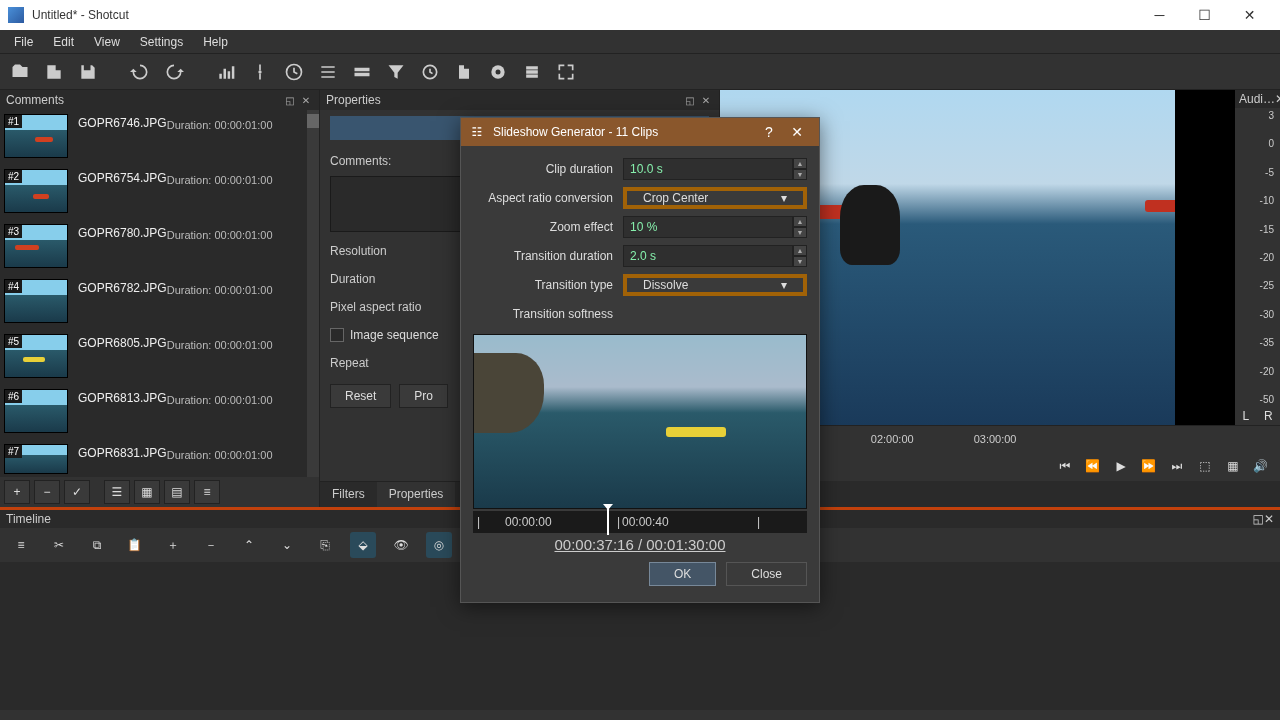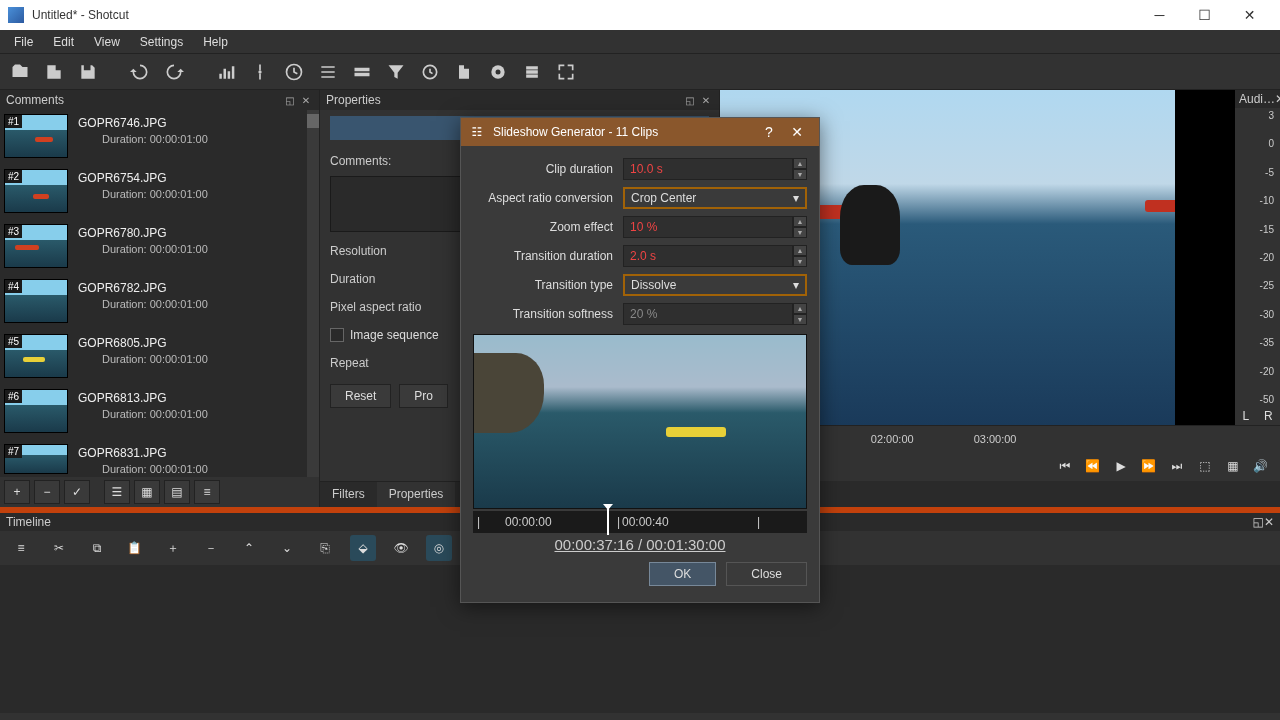--- a/index.html
+++ b/index.html
@@ -27,23 +27,23 @@
 .playlist { width: 320px; background: #323232; display: flex; flex-direction: column; border-right: 1px solid #222; }
 .panel-header { height: 20px; background: #2a2a2a; padding: 2px 6px; display: flex; align-items: center; font-size: 11px; color: #ccc; }
 .panel-header .spacer { flex: 1; }
 .panel-header .phbtn { width: 14px; height: 14px; margin-left: 2px; display: flex; align-items: center; justify-content: center; color: #aaa; cursor: pointer; font-size: 10px; }
 .playlist-items { flex: 1; overflow-y: auto; background: #2a2a2a; position: relative; }
 .playlist-scroll { position: absolute; right: 0; top: 0; width: 12px; height: 100%; background: #3a3a3a; }
 .playlist-thumb { position: absolute; right: 0; top: 4px; width: 12px; height: 14px; background: #666; }
 .pl-item { display: flex; height: 55px; padding: 4px; align-items: flex-start; }
 .pl-badge { position: absolute; background: #1a1a1a; color: #fff; font-size: 10px; padding: 1px 3px; z-index: 2; }
 .pl-thumb { width: 64px; height: 44px; background: linear-gradient(to bottom, #87CEEB 0%, #87CEEB 35%, #2a5a6a 35%, #1a3a4a 100%); border: 1px solid #000; margin-right: 10px; position: relative; }
-.pl-info { display: flex; flex-direction: column; justify-content: flex-start; padding-top: 2px;}
+.pl-info { display: flex; flex-direction: row; justify-content: flex-start; padding-top: 2px;}
 .pl-name { color: #eee; font-size: 12px; font-weight: 500; }
-.pl-dur { color: #bbb; font-size: 11px; margin-top: 3px; margin-left: 24px; }
+.pl-dur { color: #bbb; font-size: 11px; margin-top: 3px; }
 .playlist-footer { height: 30px; background: #323232; display: flex; align-items: center; padding: 2px 4px; gap: 4px; }
 .pfbtn { width: 26px; height: 24px; display: flex; align-items: center; justify-content: center; background: #3a3a3a; border: 1px solid #222; color: #ddd; cursor: pointer; }
 
 
 .properties { width: 400px; background: #323232; display: flex; flex-direction: column; border-right: 1px solid #222; }
 .prop-body { padding: 6px 10px; flex:1; position: relative;}
 .prop-name-sel { height: 24px; background: #39556f; margin-bottom: 8px;}
 .prop-row { display: flex; align-items: center; height: 26px; margin: 2px 0; }
 .prop-label { width: 100px; color: #ccc; font-size: 12px; }
 .prop-val { color: #ccc; font-size: 12px; }
@@ -65,41 +65,41 @@
 .meter-scale span { font-size:10px; color:#ccc; }
 .meter-lr { display:flex; justify-content:space-around; font-size:10px; padding:2px 0;}
 .player-time-ruler { height: 26px; background: #323232; display:flex; align-items:center; padding: 0 8px; border-top:1px solid #222;}
 .time-tick { color:#ccc; font-size:11px; }
 .player-controls { height: 30px; background: #323232; display:flex; align-items:center; padding:0 8px; gap:6px;}
 .pcbtn { width:22px; height:22px; display:flex; align-items:center; justify-content:center; color:#ddd; cursor:pointer; }
 .player-timecode { color:#ccc; font-size:12px; padding:0 6px;}
 .player-tabs { height:26px; display:flex; background:#2a2a2a; }
 
 
-.timeline { height: 200px; background: #323232; border-top: 6px solid #c2410c; }
+.timeline { height: 200px; background: #323232; border-top: 3px solid #c2410c; }
 .tl-header { height: 18px; background:#2a2a2a; padding:2px 6px; font-size:11px; color:#ccc; display:flex;}
 .tl-toolbar { height: 34px; display:flex; align-items:center; padding:2px 8px; gap:12px; }
 .tlbtn { width:26px; height:26px; display:flex; align-items:center; justify-content:center; color:#ddd; cursor:pointer; }
 .tlbtn.active { background:#2a4a5a; border-radius:3px; }
 .tl-body { flex:1; background:#2a2a2a; height:148px; }
 
 
 .dialog { position: absolute; left: 460px; top: 117px; width: 360px; background: #3a3a3a; border: 1px solid #555; box-shadow: 0 4px 20px rgba(0,0,0,0.5); z-index: 100; }
 .dialog-title { height: 28px; background: #8a572c; display: flex; align-items: center; padding: 0 8px; color: #fff; }
 .dialog-title .dticon { width:16px; height:16px; margin-right:8px; display:flex; align-items:center; justify-content:center; }
 .dialog-title .dttext { flex: 1; font-size: 12px; }
 .dialog-title .dtbtn { width: 28px; height: 28px; display: flex; align-items: center; justify-content: center; color: #fff; cursor: pointer; font-size: 14px; }
 .dialog-body { padding: 8px 12px; }
 .dlg-row { display: flex; align-items: center; height: 28px; margin: 1px 0; }
 .dlg-label { width: 150px; text-align: right; padding-right: 10px; color: #ddd; font-size: 12px; }
 .dlg-field { flex: 1; display: flex; }
-.dlg-input { flex:1; background: #2f2f2f; border: 1px solid #222; color: #ef4444; padding: 2px 6px; height: 22px; font-size:12px;}
+.dlg-input { flex:1; background: #2f2f2f; border: 1px solid #222; color: #86efac; padding: 2px 6px; height: 22px; font-size:12px;}
 .dlg-spin { width: 14px; display:flex; flex-direction:column; }
 .dlg-spin .sp { height:11px; background:#444; border:1px solid #222; font-size:7px; display:flex; align-items:center; justify-content:center; color:#aaa; cursor:pointer;}
-.dlg-select { flex:1; background:#3a3a3a; border:2px solid #a16207; color:#ddd; padding:2px 6px; height:22px; font-size:12px; display:flex; align-items:center; justify-content:space-between;}
+.dlg-select { flex:1; background:#3a3a3a; border:4px solid #a16207; color:#ddd; padding:2px 16px; height:22px; font-size:12px; display:flex; align-items:center; justify-content:space-between;}
 .dlg-preview { height: 175px; background: linear-gradient(to bottom, #9bc 0%, #abc 30%, #2a5a6a 45%, #1a3a4a 100%); margin: 6px 0 2px 0; border:1px solid #111; position:relative;}
 .dlg-preview .rocks{position:absolute; left:0; top:18px; width:70px; height:80px; background:#4a4538; border-radius:0 40% 50% 0;}
 .dlg-preview .kayak{position:absolute; right:80px; top:92px; width:60px; height:10px; background:#e8d038; border-radius:3px;}
 .dlg-timeline { height: 22px; background: #1a1a1a; display:flex; align-items:center; position:relative; font-size:11px; color:#ccc; padding:0 4px;}
 .dlg-playhead { position:absolute; left:134px; top:-4px; width:2px; height:28px; background:#fff;}
 .dlg-playhead::before{content:""; position:absolute; left:-4px; top:-3px; border-left:5px solid transparent; border-right:5px solid transparent; border-top:6px solid #fff;}
 .dlg-timecode { text-align:center; color:#ccc; font-size:15px; padding:3px 0;text-decoration:underline;}
 .dlg-buttons { display:flex; justify-content:flex-end; gap:10px; padding:6px 0 8px 0;}
 .dlg-btn { background:#3a3a3a; border:1px solid #555; color:#ddd; padding:4px 24px; cursor:pointer; font-size:12px;}
 .dlg-btn.primary { background:#456; border-color:#789;}
@@ -490,27 +490,20 @@
       <div class="dlg-label">Transition type</div>
       <div class="dlg-field">
           <div class="dlg-select">
             <span>Dissolve</span>
             <span>▾</span>
           </div>
         </div>
     </div>
     <div class="dlg-row">
       <div class="dlg-label">Transition softness</div>
-      <div class="dlg-field">
-          <input class="dlg-input" style="color: rgb(136, 136, 136);" value="20 %">
-          <div class="dlg-spin">
-            <div class="sp">▲</div>
-            <div class="sp">▼</div>
-          </div>
-        </div>
     </div>
     <div class="dlg-preview">
       <div class="rocks"></div>
       <div class="kayak"></div>
     </div>
     <div class="dlg-timeline">
       <span style="position:absolute; left:4px;">|</span>
       <span style="position:absolute; left:8px;margin-left:24px;">00:00:00</span>
       <span style="position:absolute; left:144px;">|</span>
       <span style="position:absolute; left:149px;">00:00:40</span>

